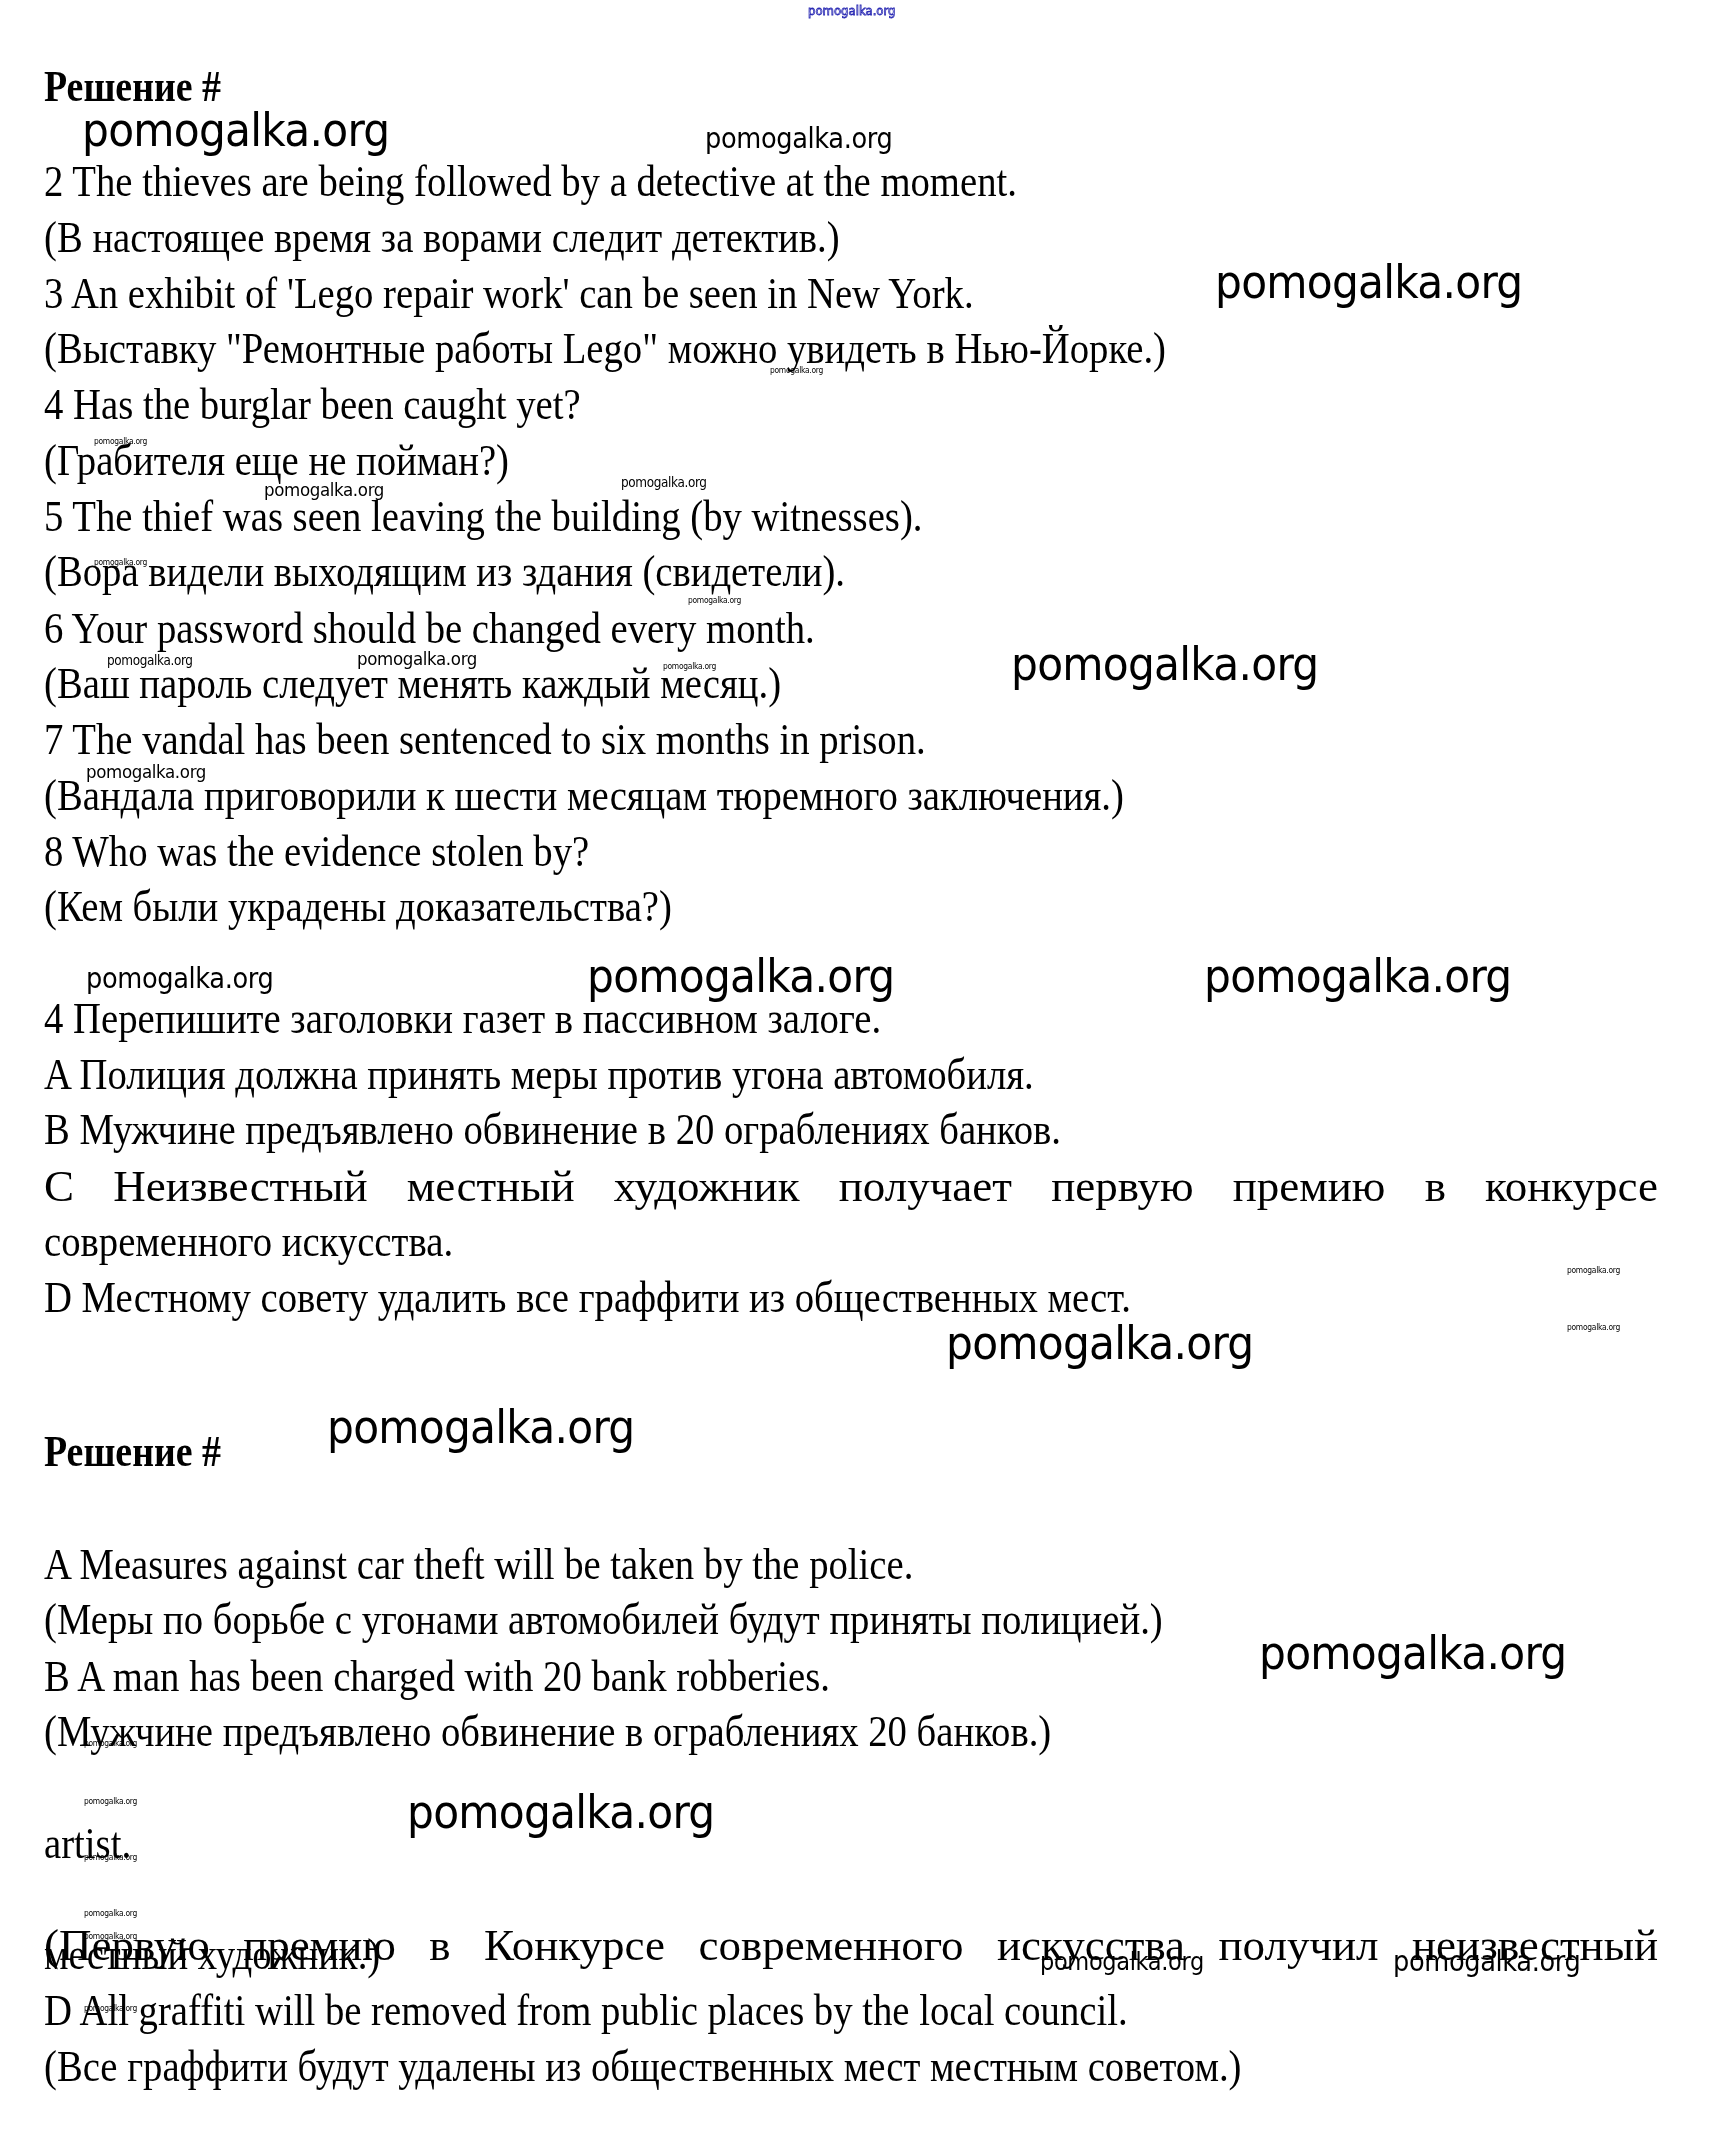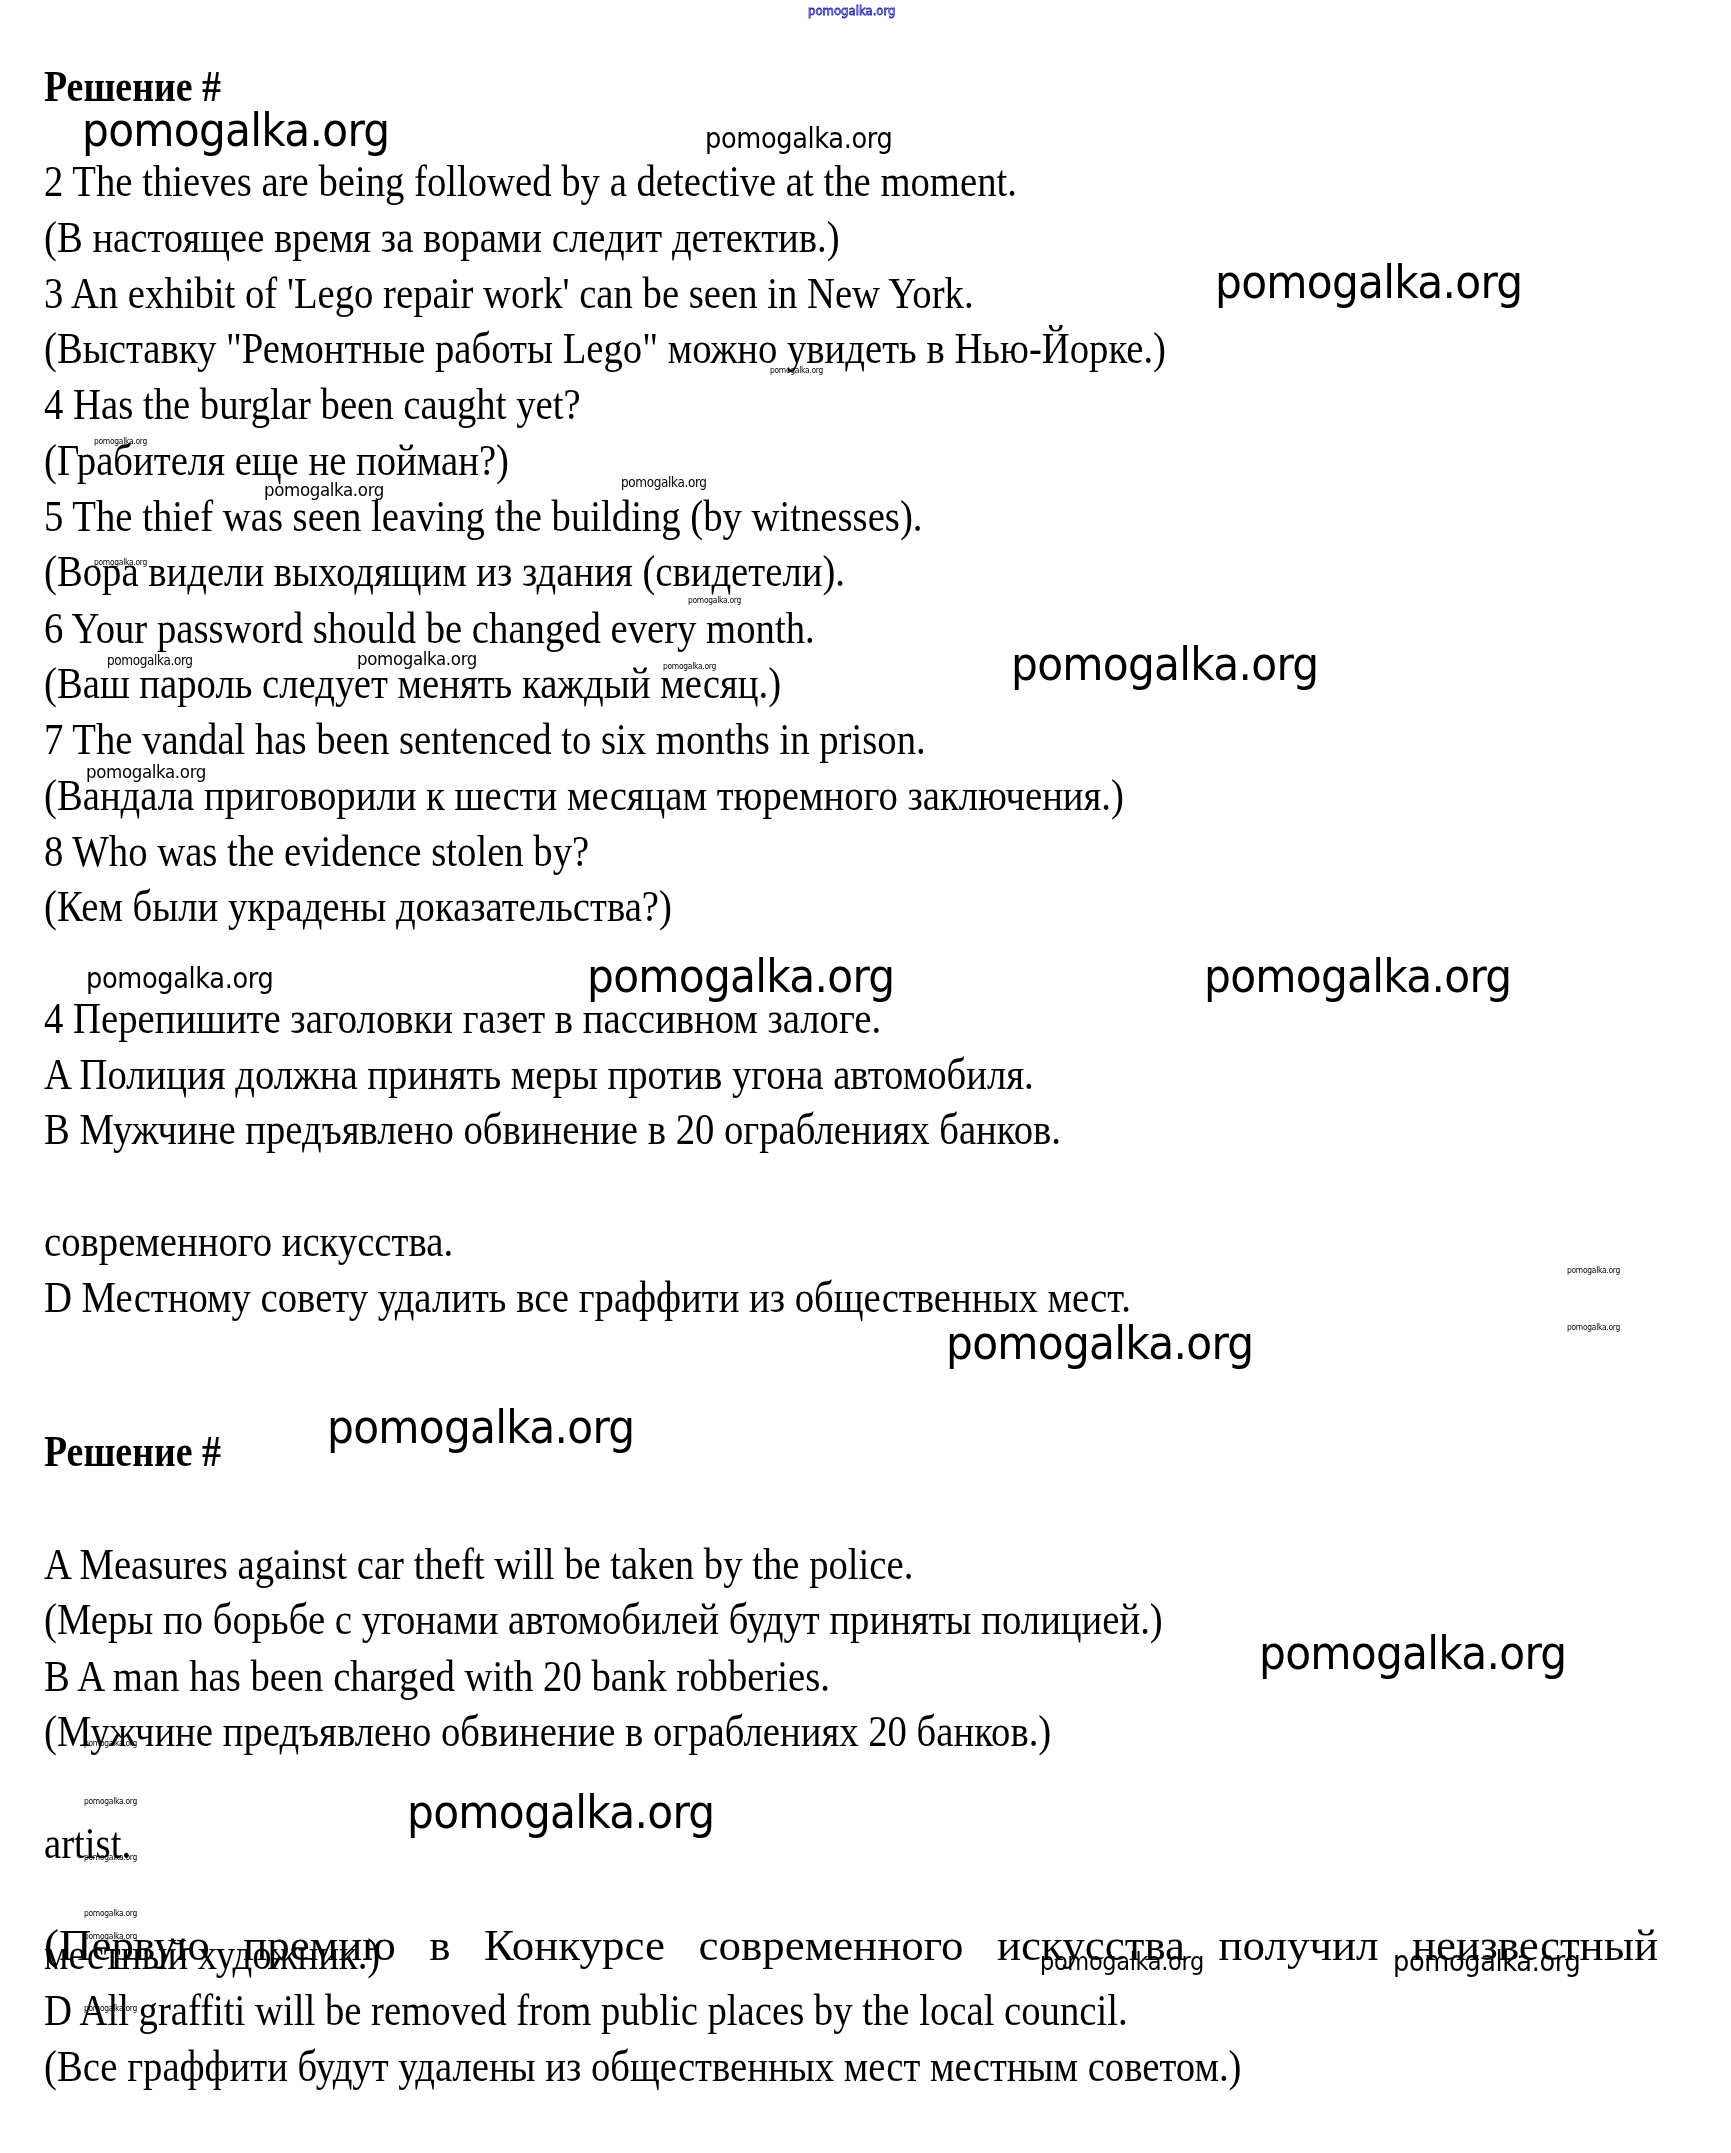--- a/index.html
+++ b/index.html
@@ -46,20 +46,21 @@
   <div class="line" style="top: 602px; transform: scaleX(0.86);">6 Your password should be changed every month.</div>
   <div class="line" style="top: 657px; transform: scaleX(0.86);">(Ваш пароль следует менять каждый месяц.)</div>
   <div class="line" style="top: 713px; transform: scaleX(0.86);">7 The vandal has been sentenced to six months in prison.</div>
   <div class="line" style="top: 769px; transform: scaleX(0.86);">(Вандала приговорили к шести месяцам тюремного заключения.)</div>
   <div class="line" style="top: 825px; transform: scaleX(0.86);">8 Who was the evidence stolen by?</div>
   <div class="line" style="top: 880px; transform: scaleX(0.86);">(Кем были украдены доказательства?)</div>
 
   <div class="line" style="top: 992px; transform: scaleX(0.86);">4 Перепишите заголовки газет в пассивном залоге.</div>
   <div class="line" style="top: 1048px; transform: scaleX(0.86);">A Полиция должна принять меры против угона автомобиля.</div>
   <div class="line" style="top: 1103px; transform: scaleX(0.86);">B Мужчине предъявлено обвинение в 20 ограблениях банков.</div>
+  <div class="line just" style="top:1160px;">C Неизвестный местный художник получает первую премию в конкурсе</div>
   <div class="line" style="top: 1215px; transform: scaleX(0.86);">современного искусства.</div>
   <div class="line" style="top: 1271px; transform: scaleX(0.86);">D Местному совету удалить все граффити из общественных мест.</div>
 
   <div class="line heading" style="top: 1426px; transform: scaleX(0.86);">Решение #</div>
 
   <div class="line" style="top: 1538px; transform: scaleX(0.86);">A Measures against car theft will be taken by the police.</div>
   <div class="line" style="top: 1593px; transform: scaleX(0.86);">(Меры по борьбе с угонами автомобилей будут приняты полицией.)</div>
   <div class="line" style="top: 1650px; transform: scaleX(0.86);">B A man has been charged with 20 bank robberies.</div>
   <div class="line" style="top: 1705px; transform: scaleX(0.86);">(Мужчине предъявлено обвинение в ограблениях 20 банков.)</div>
   <div class="line" style="top: 1817px; transform: scaleX(0.86);">artist.</div>

